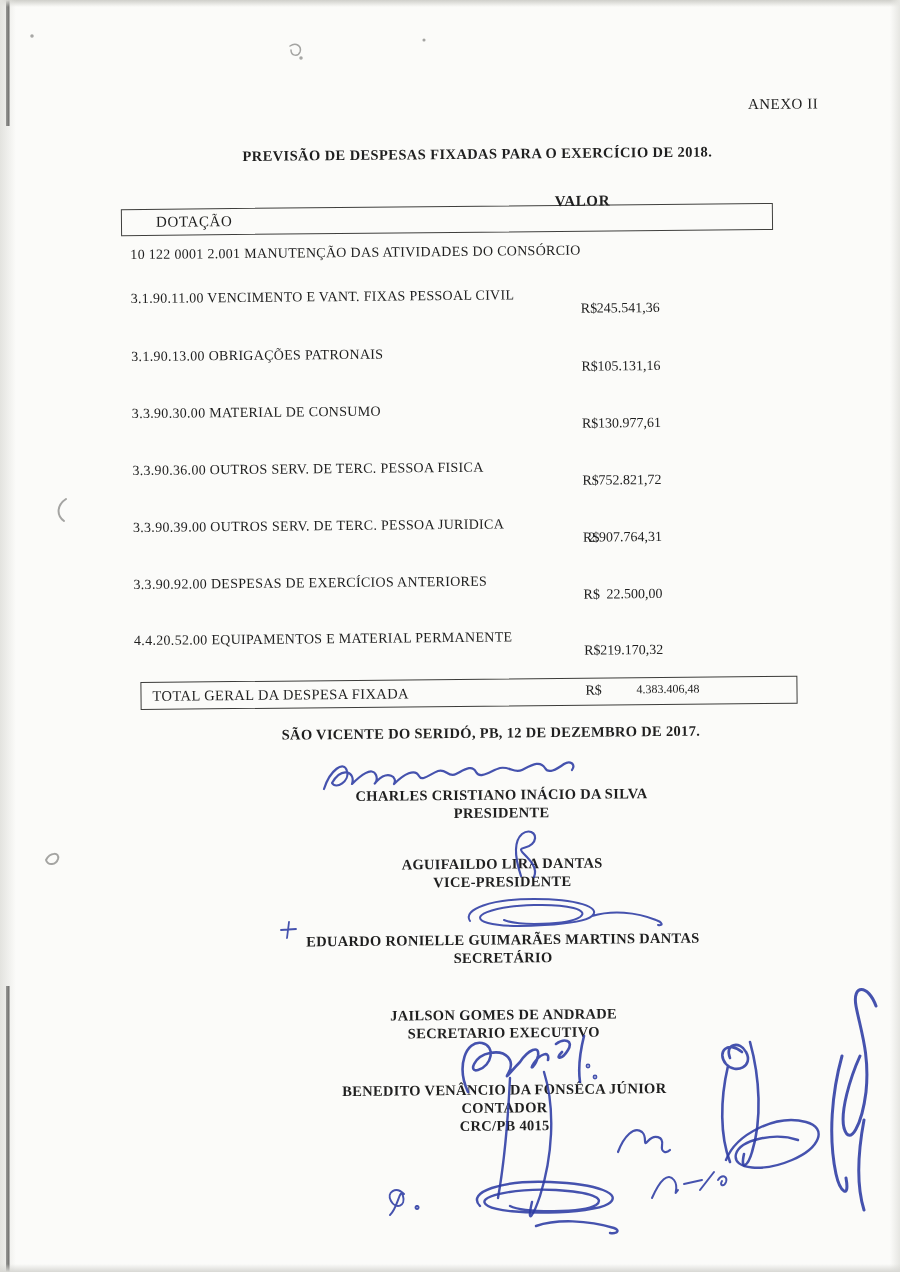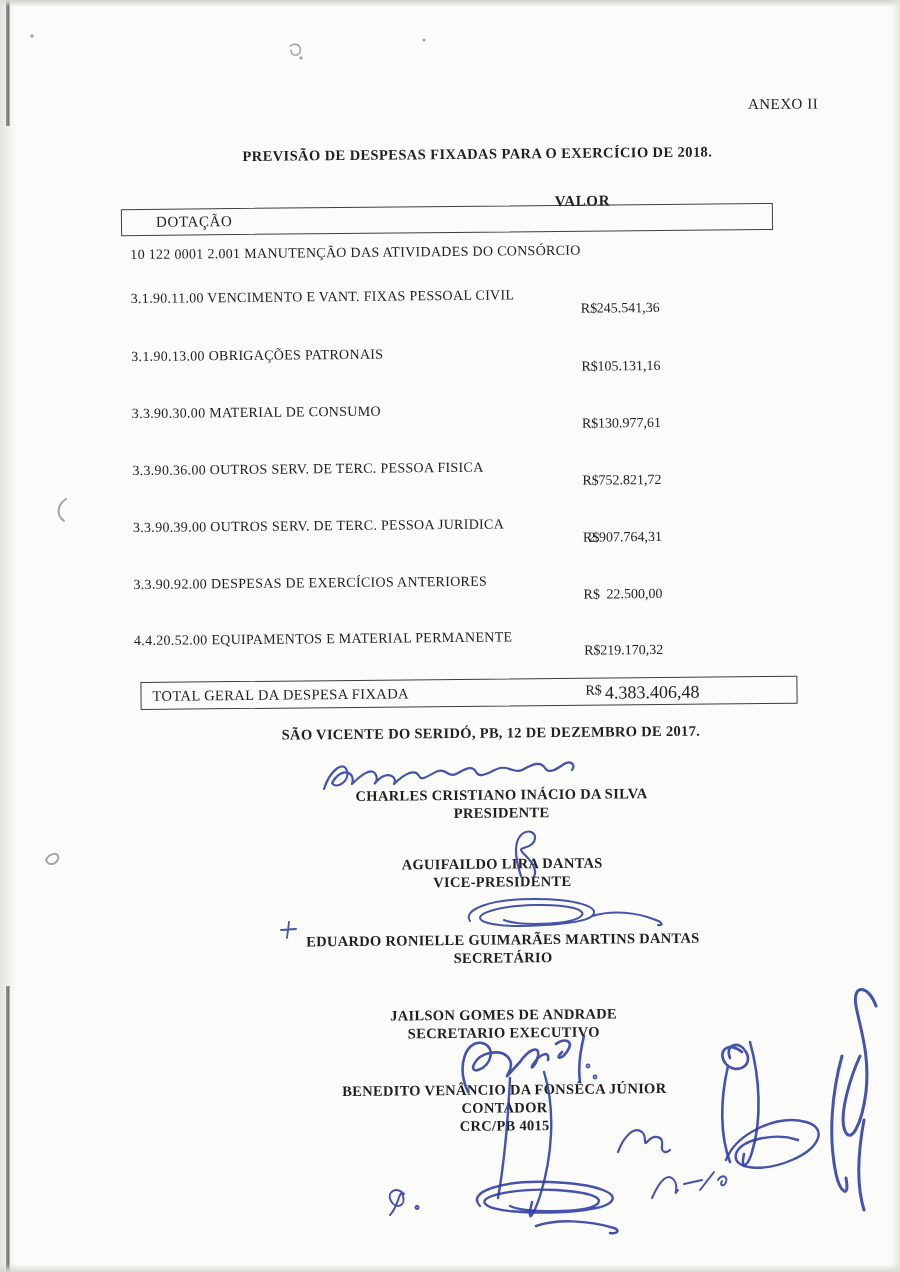--- a/index.html
+++ b/index.html
@@ -38,21 +38,21 @@
 
   .trow { position:absolute; left:0; width:100%; height:40px; }
   .trow .lbl { position:absolute; left:134px; top:0; font-size:14px; letter-spacing:.3px; white-space:nowrap; }
   .trow .rs  { position:absolute; left:584px; top:14px; font-size:14px; }
   .trow .amt { position:absolute; right:237px; top:14px; font-size:14px; }
 
   .total-box { position:absolute; left:140px; top:679px; width:657px; height:28px;
                border:1.7px solid #3c3c3a; }
   .total-lbl { position:absolute; left:11px; top:5px; font-size:14.5px; letter-spacing:.4px; }
   .total-rs  { position:absolute; left:444px; top:4px; font-size:14px; }
-  .total-amt { position:absolute; right:97px; top:4px; font-size:18px; }
+  .total-amt { position:absolute; right:97px; top:4px; font-size:12px; }
 
   .date-line { position:absolute; top:725px; left:80px; right:0; text-align:center;
                font-weight:bold; font-size:14.5px; letter-spacing:.3px; }
 
   .sig { position:absolute; left:100px; width:800px; text-align:center;
          font-weight:bold; font-size:14.5px; line-height:18px; letter-spacing:.3px; }
 
   .ink-layer { position:absolute; inset:0; width:900px; height:1272px; pointer-events:none; }
   .ink { fill:none; stroke-linecap:round; stroke-linejoin:round; opacity:.88; }
   .artifact { fill:none; stroke:#8f8f8c; stroke-linecap:round; opacity:.8; }

